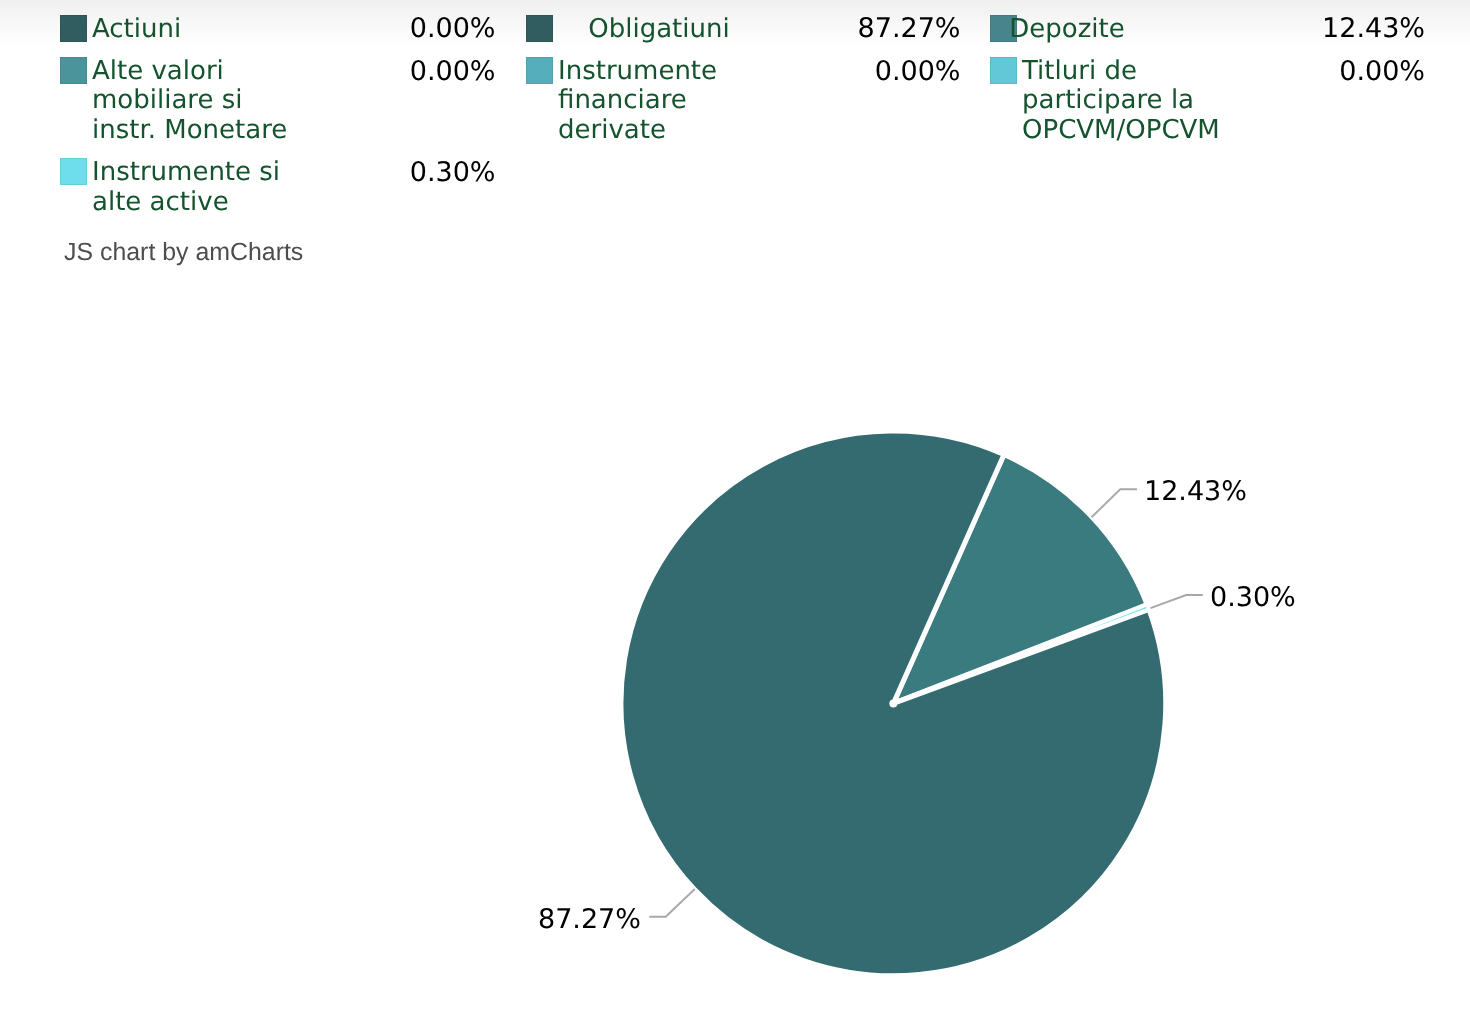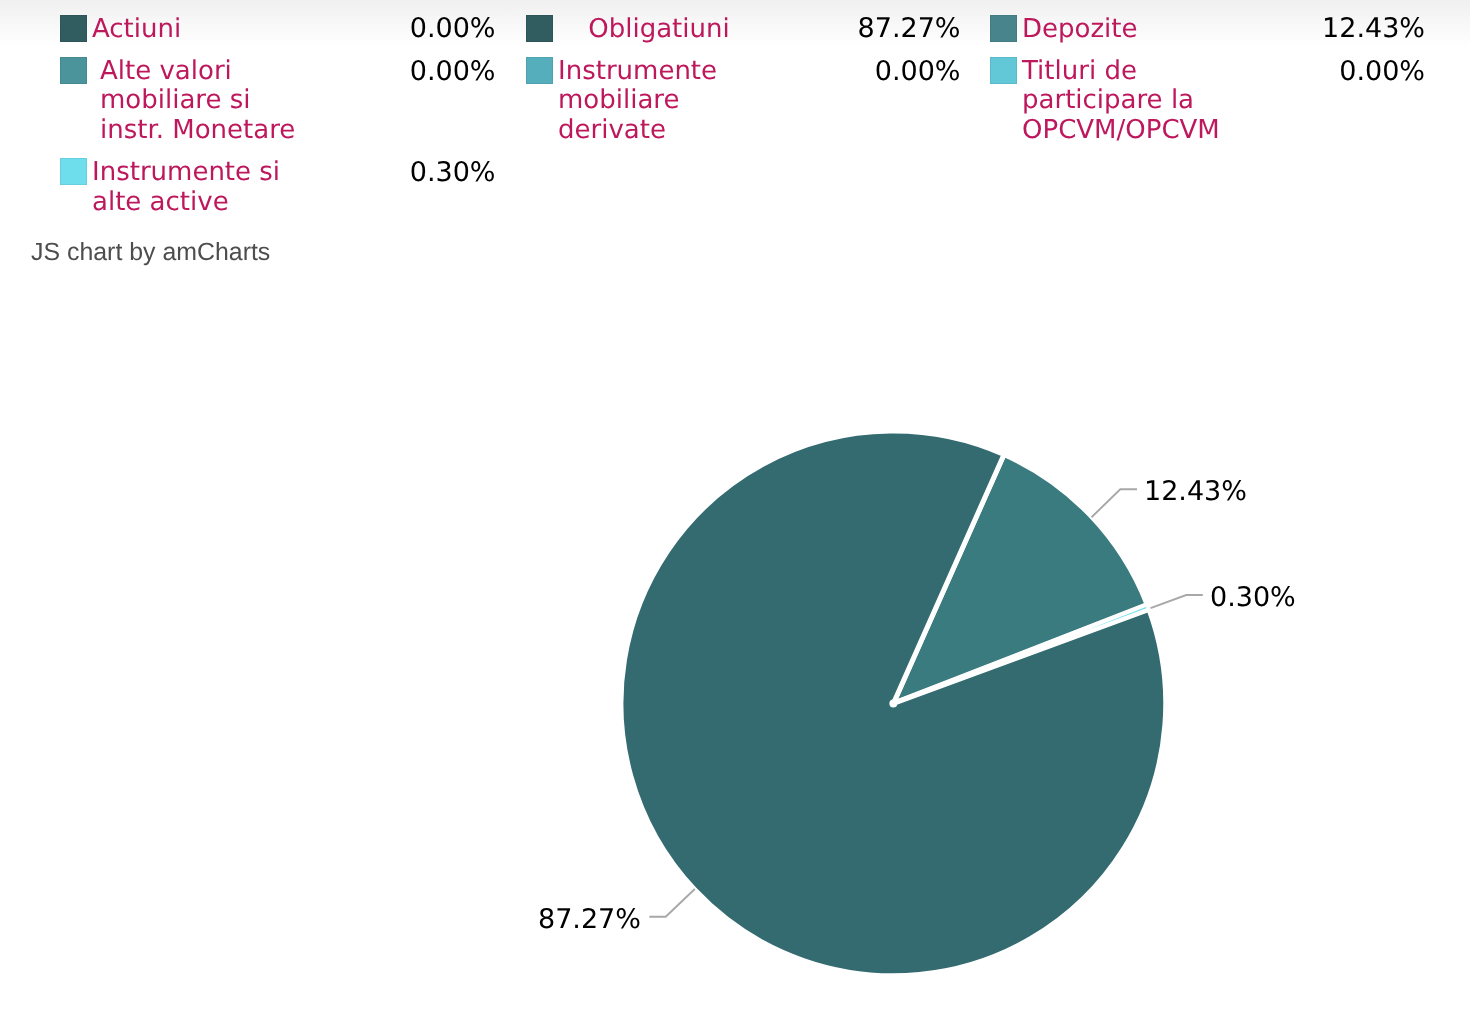--- a/index.html
+++ b/index.html
@@ -11,26 +11,26 @@
   
   #topgrad{position:absolute;left:0;top:0;width:1470px;height:46px;pointer-events:none;
     background:linear-gradient(to bottom,#f0f0f0 0%,#f3f3f3 22%,#f7f7f7 45%,
                                #fafafa 68%,#fdfdfd 86%,#ffffff 100%);}
 
   
   #legend{position:absolute;left:0;top:0;width:1470px;height:230px;}
   .legend-item{position:absolute;left:0;top:0;}
   .legend-swatch{position:absolute;width:24.8px;height:25.1px;box-sizing:content-box;
                  border:1px solid currentColor;}
-  .legend-label{position:absolute;font-size:26px;line-height:29.2px;color:#be185d;width:202px;}
+  .legend-label{position:absolute;font-size:26px;line-height:29.2px;color:#14532d;width:202px;}
   .legend-value{position:absolute;font-size:27px;line-height:29.2px;color:#000000;
                 width:300px;text-align:right;}
 
   
-  #credit{position:absolute;left:31px;top:240px;font-size:24.9px;line-height:1;color:#4d4d4d;
+  #credit{position:absolute;left:64px;top:240px;font-size:24.9px;line-height:1;color:#4d4d4d;
           font-family:"Liberation Sans",sans-serif;}
 
   
   #chart{position:absolute;left:0;top:0;}
   #plabels{position:absolute;left:0;top:0;width:1470px;height:1016px;}
   .pie-label{position:absolute;font-size:27px;line-height:1;color:#000000;white-space:nowrap;}
 </style>
 </head>
 <body>
 
@@ -43,31 +43,31 @@
     <span class="legend-label" style="left: 92px; top: 14.7px;">Actiuni</span>
     <span class="legend-value" style="left: 195.5px; top: 14.3px;">0.00%</span>
   </div>
     <div class="legend-item" id="legend-item-1" style="">
     <span class="legend-swatch" style="left: 526px; top: 14.7px; background: rgb(49, 93, 96); color: rgb(46, 86, 89);"></span>
     <span class="legend-label" style="left: 558px; top: 14.7px; text-align: center;">Obligatiuni</span>
     <span class="legend-value" style="left: 660.5px; top: 14.3px;">87.27%</span>
   </div>
     <div class="legend-item" id="legend-item-2" style="">
     <span class="legend-swatch" style="left: 990px; top: 14.7px; background: rgb(72, 132, 140); color: rgb(67, 123, 130);"></span>
-    <span class="legend-label" style="left: 1022px; top: 14.7px;">Depozite</span>
+    <span class="legend-label" style="left: 966px; top: 14.7px; text-align: center;">Depozite</span>
     <span class="legend-value" style="left: 1125px; top: 14.3px;">12.43%</span>
   </div>
     <div class="legend-item" id="legend-item-3" style="">
     <span class="legend-swatch" style="left: 60px; top: 57.1px; background: rgb(75, 148, 156); color: rgb(70, 138, 145);"></span>
-    <span class="legend-label" style="left: 100px; top: 57.1px;">Alte valori mobiliare si instr. Monetare</span>
+    <span class="legend-label" style="left: 92px; top: 57.1px;">Alte valori mobiliare si instr. Monetare</span>
     <span class="legend-value" style="left: 195.5px; top: 56.7px;">0.00%</span>
   </div>
     <div class="legend-item" id="legend-item-4" style="">
     <span class="legend-swatch" style="left: 526px; top: 57.1px; background: rgb(85, 174, 187); color: rgb(79, 162, 174);"></span>
-    <span class="legend-label" style="left: 558px; top: 57.1px;">Instrumente mobiliare derivate</span>
+    <span class="legend-label" style="left: 558px; top: 57.1px;">Instrumente financiare derivate</span>
     <span class="legend-value" style="left: 660.5px; top: 56.7px;">0.00%</span>
   </div>
     <div class="legend-item" id="legend-item-5" style="">
     <span class="legend-swatch" style="left: 990px; top: 57.1px; background: rgb(98, 200, 216); color: rgb(91, 186, 201);"></span>
     <span class="legend-label" style="left: 1022px; top: 57.1px;">Titluri de participare la OPCVM/OPCVM</span>
     <span class="legend-value" style="left: 1125px; top: 56.7px;">0.00%</span>
   </div>
     <div class="legend-item" id="legend-item-6" style="">
     <span class="legend-swatch" style="left: 60px; top: 158.4px; background: rgb(111, 222, 236); color: rgb(103, 206, 219);"></span>
     <span class="legend-label" style="left: 92px; top: 158.4px;">Instrumente si alte active</span>

